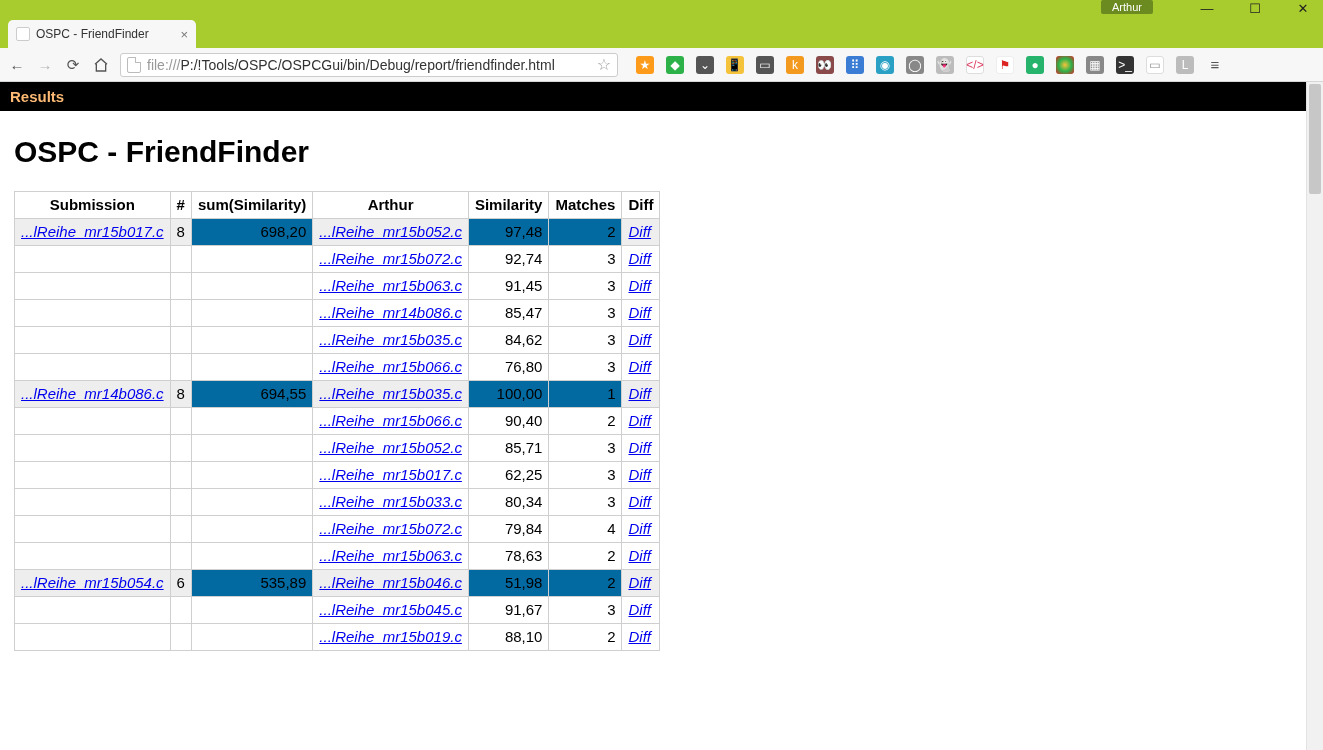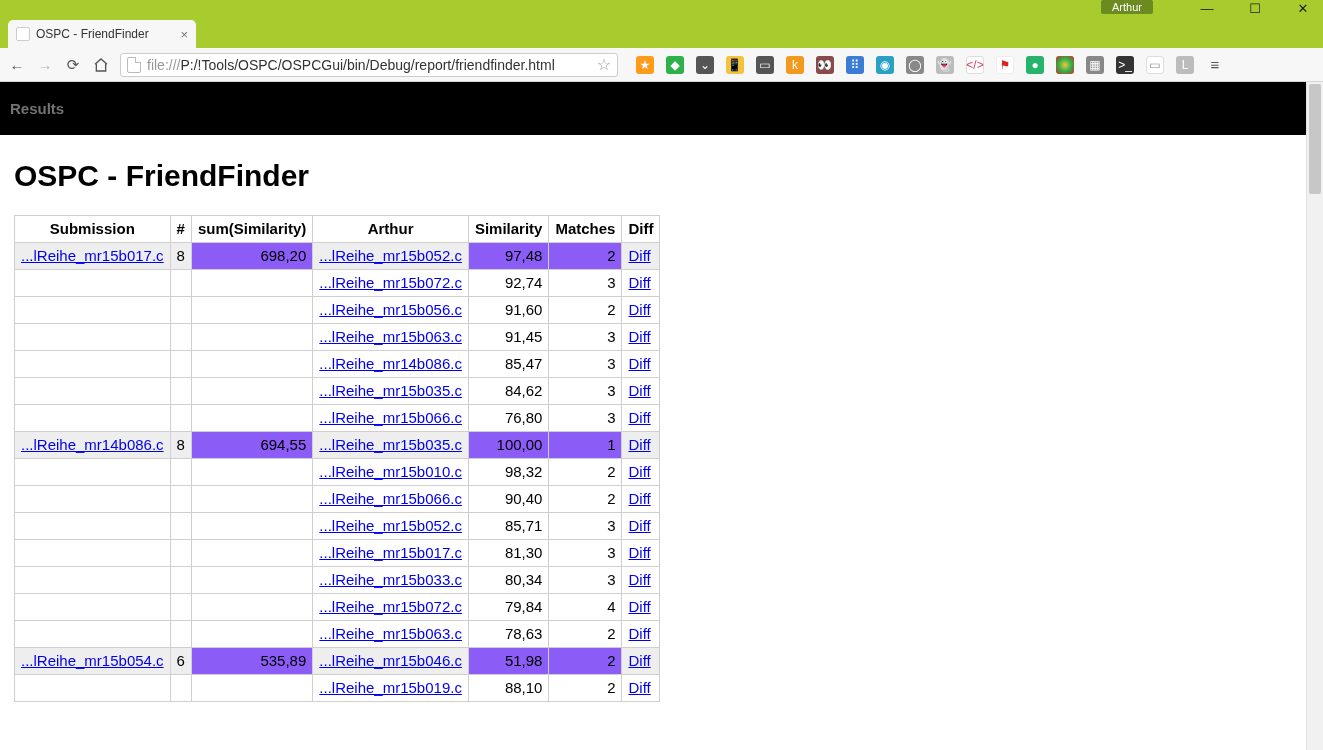--- a/index.html
+++ b/index.html
@@ -51,34 +51,34 @@
   .addr-text .grey{color:#999;}
   .addr-star{ margin-left:auto; font-size:16px; color:#9a9a9a;}
   .ext-icons { display:flex; align-items:center; gap:12px; margin-left:8px;}
   .ext { width:18px;height:18px; border-radius:3px; display:flex; align-items:center; justify-content:center; font-size:12px; color:#fff;}
   .content-and-scroll{display:flex;}
   .content-wrapper{flex:1; height:702px; overflow:hidden; position:relative;}
   .scroll-strip{width:17px; background:#f1f1f1; border-left:1px solid #e2e2e2; position:relative;}
   .scroll-thumb{position:absolute; left:2px; right:2px; top:2px; height:110px; background:#c7c7c7; border-radius:2px;}
 
   
-  .results-bar{ background:#000; color:#737373; font-weight:bold; font-size:15px; padding:18px 10px;}
+  .results-bar{ background:#000; color:#fdba74; font-weight:bold; font-size:15px; padding:6px 10px;}
   .page-body{ padding:10px 14px;}
   h1.page-title{ font-size:30px; font-weight:bold; margin:14px 0 22px 0;}
   table.friend-table{ border-collapse:collapse; font-size:15px;}
   table.friend-table th, table.friend-table td{
     border:1px solid #cfcfcf; padding:2px 6px; line-height:22px; white-space:nowrap;
   }
   table.friend-table th{ text-align:center; font-weight:bold; background:#fff;}
   table.friend-table td.num{ text-align:right;}
   table.friend-table td.link a, table.friend-table td.diff a{
-    color:#0000ee; text-decoration:underline;
+    color:#0000ee; text-decoration:underline;font-style:italic;
   }
   tr.group-row td{ background:#eeeeee;}
-  tr.group-row td.num{ background:#8b5cf6;}
+  tr.group-row td.num{ background:#0369a1;}
 </style>
 </head>
 <body>
 
 <div class="win-titlebar">
   <div class="win-title-chip">Arthur</div>
   <div class="win-buttons">
     <div class="win-btn">—</div>
     <div class="win-btn">☐</div>
     <div class="win-btn">✕</div>
@@ -170,29 +170,20 @@
               <td class="num"></td>
               <td class="link"><a href="#">...lReihe_mr15b072.c</a></td>
               <td class="num">92,74</td>
               <td class="num">3</td>
               <td class="diff"><a href="#">Diff</a></td>
             </tr>
             <tr>
               <td class="link"></td>
               <td></td>
               <td class="num"></td>
-              <td class="link"><a href="#">...lReihe_mr15b056.c</a></td>
-              <td class="num">91,60</td>
-              <td class="num">2</td>
-              <td class="diff"><a href="#">Diff</a></td>
-            </tr>
-            <tr>
-              <td class="link"></td>
-              <td></td>
-              <td class="num"></td>
               <td class="link"><a href="#">...lReihe_mr15b063.c</a></td>
               <td class="num">91,45</td>
               <td class="num">3</td>
               <td class="diff"><a href="#">Diff</a></td>
             </tr>
             <tr>
               <td class="link"></td>
               <td></td>
               <td class="num"></td>
               <td class="link"><a href="#">...lReihe_mr14b086.c</a></td>
@@ -224,49 +215,40 @@
               <td class="num">694,55</td>
               <td class="link"><a href="#">...lReihe_mr15b035.c</a></td>
               <td class="num">100,00</td>
               <td class="num">1</td>
               <td class="diff"><a href="#">Diff</a></td>
             </tr>
             <tr>
               <td class="link"></td>
               <td></td>
               <td class="num"></td>
-              <td class="link"><a href="#">...lReihe_mr15b010.c</a></td>
-              <td class="num">98,32</td>
-              <td class="num">2</td>
-              <td class="diff"><a href="#">Diff</a></td>
-            </tr>
-            <tr>
-              <td class="link"></td>
-              <td></td>
-              <td class="num"></td>
               <td class="link"><a href="#">...lReihe_mr15b066.c</a></td>
               <td class="num">90,40</td>
               <td class="num">2</td>
               <td class="diff"><a href="#">Diff</a></td>
             </tr>
             <tr>
               <td class="link"></td>
               <td></td>
               <td class="num"></td>
               <td class="link"><a href="#">...lReihe_mr15b052.c</a></td>
               <td class="num">85,71</td>
               <td class="num">3</td>
               <td class="diff"><a href="#">Diff</a></td>
             </tr>
             <tr>
               <td class="link"></td>
               <td></td>
               <td class="num"></td>
               <td class="link"><a href="#">...lReihe_mr15b017.c</a></td>
-              <td class="num">81,30</td>
+              <td class="num">62,25</td>
               <td class="num">3</td>
               <td class="diff"><a href="#">Diff</a></td>
             </tr>
             <tr>
               <td class="link"></td>
               <td></td>
               <td class="num"></td>
               <td class="link"><a href="#">...lReihe_mr15b033.c</a></td>
               <td class="num">80,34</td>
               <td class="num">3</td>
@@ -296,20 +278,29 @@
               <td class="num">535,89</td>
               <td class="link"><a href="#">...lReihe_mr15b046.c</a></td>
               <td class="num">51,98</td>
               <td class="num">2</td>
               <td class="diff"><a href="#">Diff</a></td>
             </tr>
             <tr>
               <td class="link"></td>
               <td></td>
               <td class="num"></td>
+              <td class="link"><a href="#">...lReihe_mr15b045.c</a></td>
+              <td class="num">91,67</td>
+              <td class="num">3</td>
+              <td class="diff"><a href="#">Diff</a></td>
+            </tr>
+            <tr>
+              <td class="link"></td>
+              <td></td>
+              <td class="num"></td>
               <td class="link"><a href="#">...lReihe_mr15b019.c</a></td>
               <td class="num">88,10</td>
               <td class="num">2</td>
               <td class="diff"><a href="#">Diff</a></td>
             </tr>
           </tbody>
     </table>
   </div>
 
 </div>

